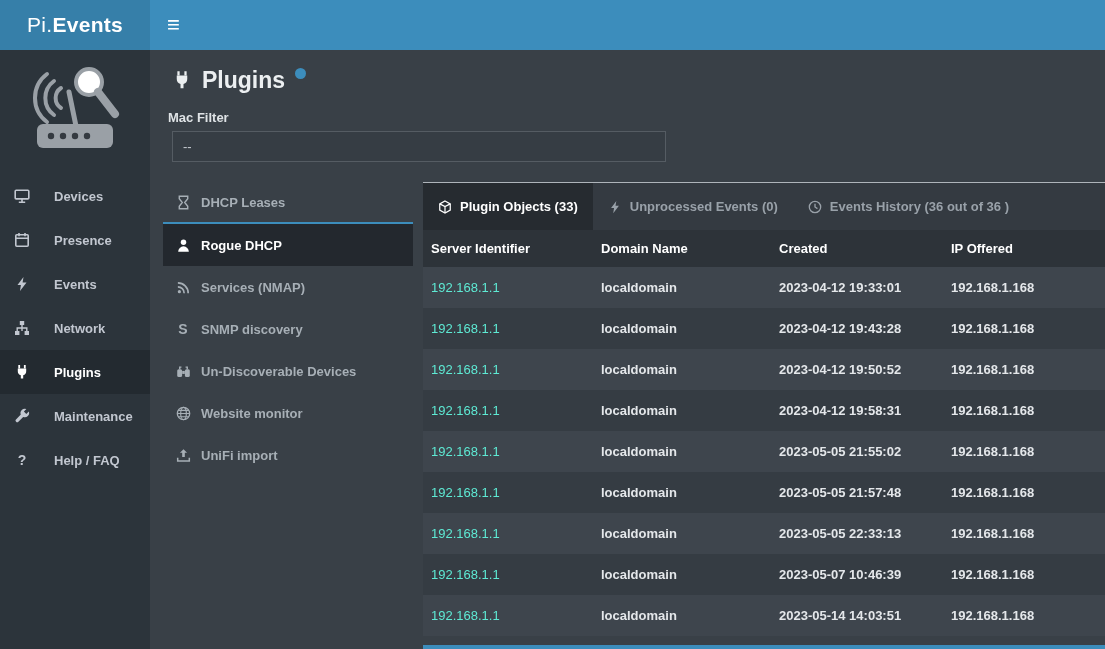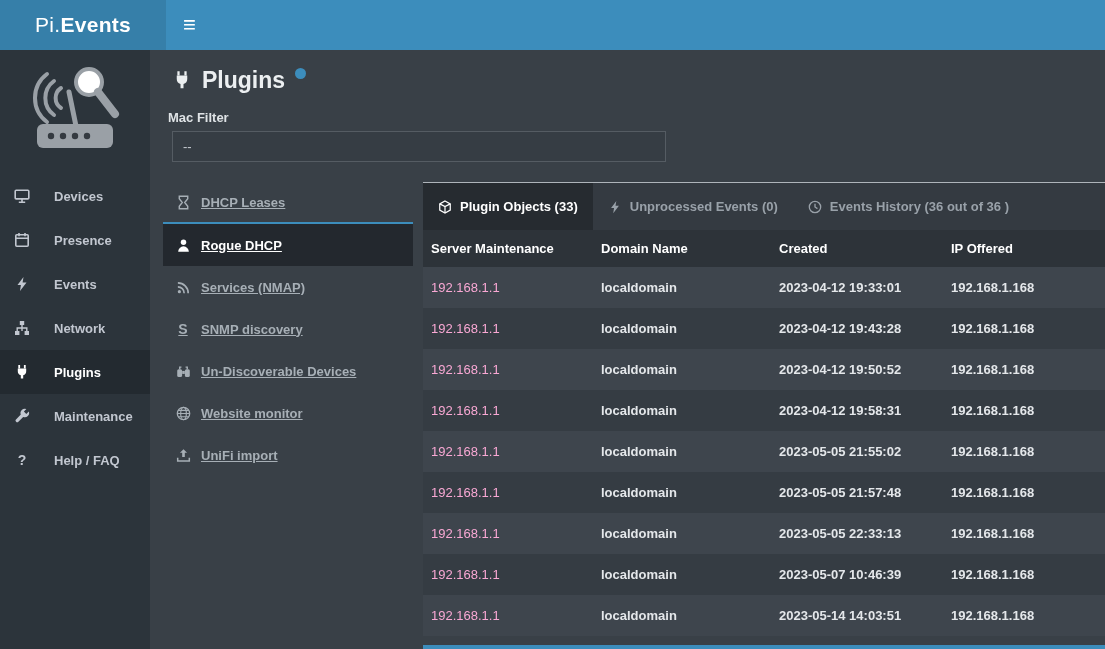--- a/index.html
+++ b/index.html
@@ -2,21 +2,21 @@
 <html><head>
 <meta charset="utf-8">
 <style>
   * { box-sizing: border-box; margin: 0; padding: 0; }
   html,body { background:#23272b; }
   body { font-family:"Liberation Sans", sans-serif; }
   .app { position:relative; width:1105px; height:649px; background:#394047; overflow:hidden; color:#e9ecef; }
 
   
   .topbar { display:flex; height:50px; }
-  .brand { width:166px; background:#367fa9; color:#fff; display:flex; align-items:center; justify-content:center; font-size:21px; letter-spacing:.3px; cursor:pointer; }
+  .brand { width:150px; background:#367fa9; color:#fff; display:flex; align-items:center; justify-content:center; font-size:21px; letter-spacing:.3px; cursor:pointer; }
   .brand .bold { font-weight:bold; }
   .topnav { flex:1; background:#3c8dbc; display:flex; align-items:center; padding-left:17px; }
   .hamburger { color:#fff; font-size:22px; line-height:1; cursor:pointer; font-weight:bold; }
 
   
   .sidebar { position:absolute; top:50px; left:0; bottom:0; width:150px; background:#2c343b; }
   .logo-wrap { padding:16px 0 18px; display:flex; justify-content:center; }
   .nav-item { display:flex; align-items:center; gap:24px; height:44px; padding:0 14px; color:#c2c7d0; font-size:13px; font-weight:bold; cursor:pointer; }
   .nav-item.active { background:#232a30; color:#fff; }
   .nav-icon { width:16px; height:16px; display:inline-flex; align-items:center; justify-content:center; flex:0 0 16px; }
@@ -30,40 +30,40 @@
   .page-title .t-text { font-size:23px; color:#eceff1; font-weight:bold; }
   .info-badge { width:11px; height:11px; border-radius:50%; background:#3c8dbc; margin-top:1px; }
 
   .filter-label { margin:16px 0 6px 18px; font-size:13px; font-weight:bold; color:#dfe3e6; }
   .filter-input { margin-left:22px; width:494px; height:31px; background:#363d44; border:1px solid #555c63; color:#c8cdd2; padding:0 10px; font-size:13px; outline:none; }
 
   .content { flex:1; min-height:0; display:flex; margin-top:20px; }
 
   
   .plugin-nav { width:250px; margin-left:13px; flex:0 0 250px; }
-  .plugin-item { display:flex; align-items:center; gap:10px; height:42px; padding:0 12px; color:#a7afb6; font-size:13px; font-weight:bold; cursor:pointer;text-decoration:underline; }
+  .plugin-item { display:flex; align-items:center; gap:10px; height:42px; padding:0 12px; color:#a7afb6; font-size:13px; font-weight:bold; cursor:pointer; }
   .plugin-item.underlined { border-bottom:2px solid #3c8dbc; }
   .plugin-item.selected { background:#23282e; color:#fff; }
   .p-icon { width:16px; height:16px; display:inline-flex; align-items:center; justify-content:center; flex:0 0 16px; }
 
   
   .tab-card { flex:1; min-width:0; margin-left:10px; display:flex; flex-direction:column; border-bottom:4px solid #3c8dbc; }
   .tabs { display:flex; background:#343a41; border-top:1px solid #aeb4ba; }
   .tab { display:flex; align-items:center; gap:8px; padding:16px 15px; color:#99a1a9; font-size:13px; font-weight:bold; cursor:pointer; white-space:nowrap; }
   .tab.active { background:#262b30; color:#fff; }
   .tab .t-ic { display:inline-flex; }
 
   .table-wrap { flex:1; min-height:0; overflow:hidden; }
   table { width:100%; border-collapse:collapse; font-size:13px; table-layout:fixed; }
   thead th { text-align:left; padding:11px 8px; color:#fff; background:#2d3339; font-size:13px; cursor:pointer; }
   th.c1 { width:170px; } th.c2 { width:178px; } th.c3 { width:172px; } th.c4 { width:162px; }
   tbody td { padding:13px 8px; color:#e4e7ea; font-weight:bold; }
   tbody tr:nth-child(odd)  { background:#3e454d; }
   tbody tr:nth-child(even) { background:#353c43; }
-  td.link { color:#f9a8d4; cursor:pointer; font-weight:normal; }
+  td.link { color:#5eead4; cursor:pointer; font-weight:normal; }
 </style>
 </head>
 <body>
 
 <div class="app">
 
   <div class="topbar">
     <div class="brand">
       <span>Pi.</span>
         <span class="bold">Events</span>
@@ -258,21 +258,21 @@
                 </svg>
             </span>
             <span>Events History (36 out of 36 )</span>
           </div>
         </div>
 
         <div class="table-wrap">
           <table>
             <thead>
               <tr>
-                <th class="c1">Server Maintenance</th>
+                <th class="c1">Server Identifier</th>
                 <th class="c2">Domain Name</th>
                 <th class="c3">Created</th>
                 <th class="c4">IP Offered</th>
               </tr>
             </thead>
             <tbody>
               <tr>
                 <td class="link">192.168.1.1</td>
                 <td>localdomain</td>
                 <td>2023-04-12 19:33:01</td>

